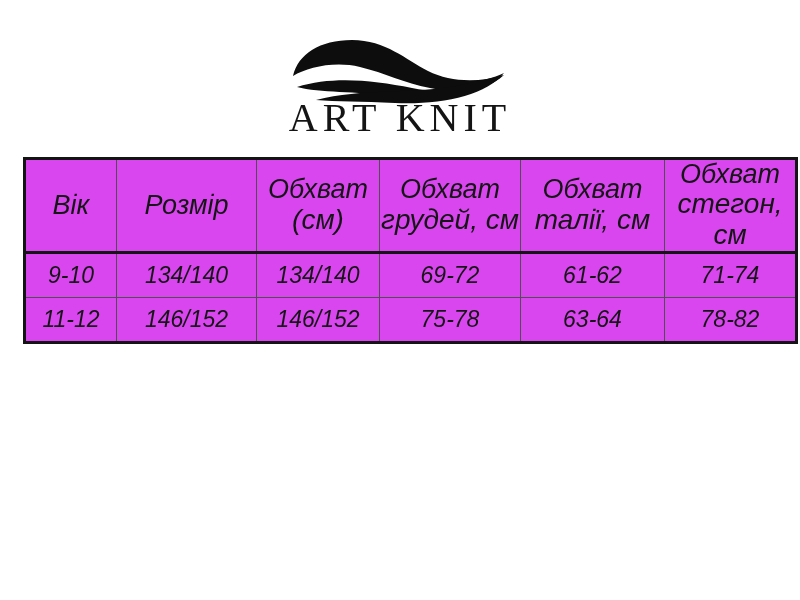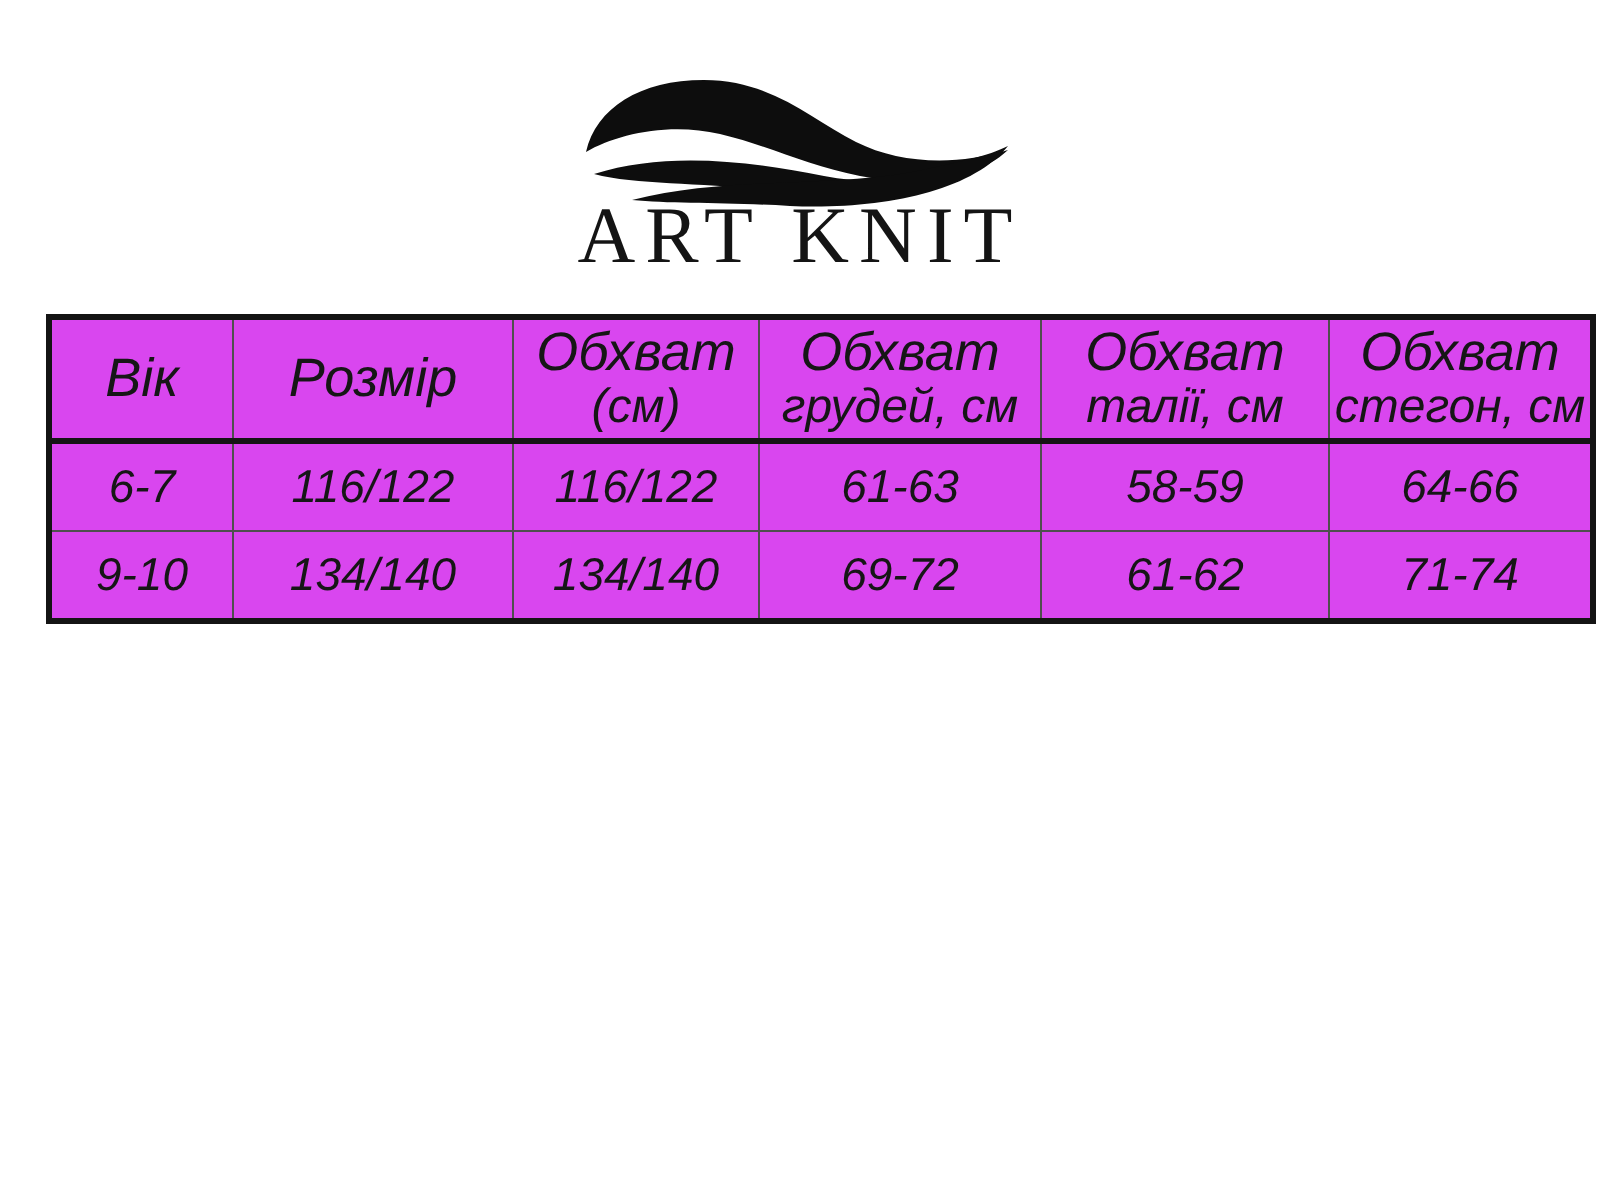--- a/index.html
+++ b/index.html
@@ -42,21 +42,21 @@
     color: #161616;
     font-style: italic;
     overflow: hidden;
   }
   .size-table { border: 3px solid #141414; }
   .size-table thead tr { height: 62px; }
   .size-table thead th { border-bottom: 3px solid #141414; font-weight: normal; }
   .size-table tbody tr { height: 45px; }
   .size-table tbody td { font-size: 23px; }
   .th-main { display: block; font-size: 27px; line-height: 1.08; }
-  .th-sub  { display: block; font-size: 24px; line-height: 1.1; }
+  .th-sub  { display: block; font-size: 28px; line-height: 1.1; }
 </style>
 </head>
 <body>
 
 <div class="page">
 
   <div class="logo-block">
     <svg class="logo-swoosh" viewBox="0 0 220 70" xmlns="http://www.w3.org/2000/svg" aria-hidden="true">
       <path fill="#0d0d0d" d="M3,38 C8,16 30,2 62,2 C96,2 116,22 138,33 C160,44 188,45 214,37
                C198,52 170,56 140,50 C114,45 95,35 70,29 C45,23 18,29 3,38 Z"></path>
@@ -98,31 +98,31 @@
             <span class="th-sub">талії, см</span>
           </th>
           <th>
             <span class="th-main">Обхват</span>
             <span class="th-sub">стегон, см</span>
           </th>
         </tr>
     </thead>
     <tbody>
         <tr>
-          <td>6-7</td>
-          <td>116/122</td>
-          <td>116/122</td>
-          <td>61-63</td>
-          <td>58-59</td>
-          <td>64-66</td>
-        </tr>
-        <tr>
           <td>9-10</td>
           <td>134/140</td>
           <td>134/140</td>
           <td>69-72</td>
           <td>61-62</td>
           <td>71-74</td>
         </tr>
+        <tr>
+          <td>11-12</td>
+          <td>146/152</td>
+          <td>146/152</td>
+          <td>75-78</td>
+          <td>63-64</td>
+          <td>78-82</td>
+        </tr>
       </tbody>
   </table>
 
 </div>
 
 </body></html>

